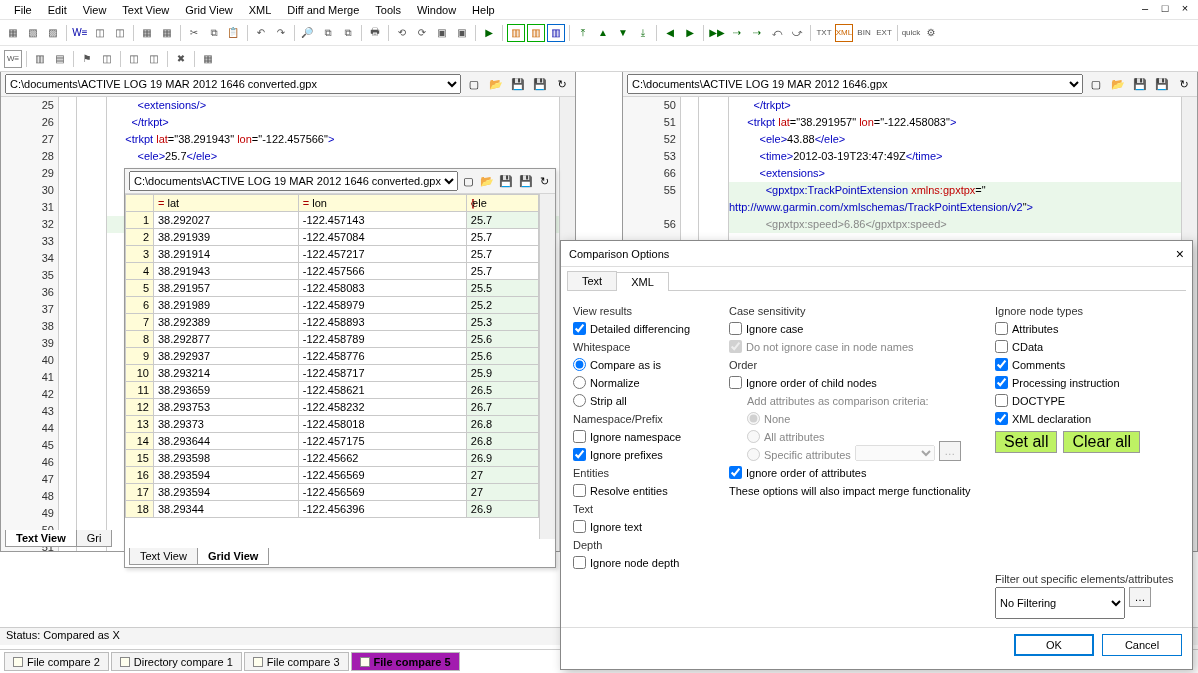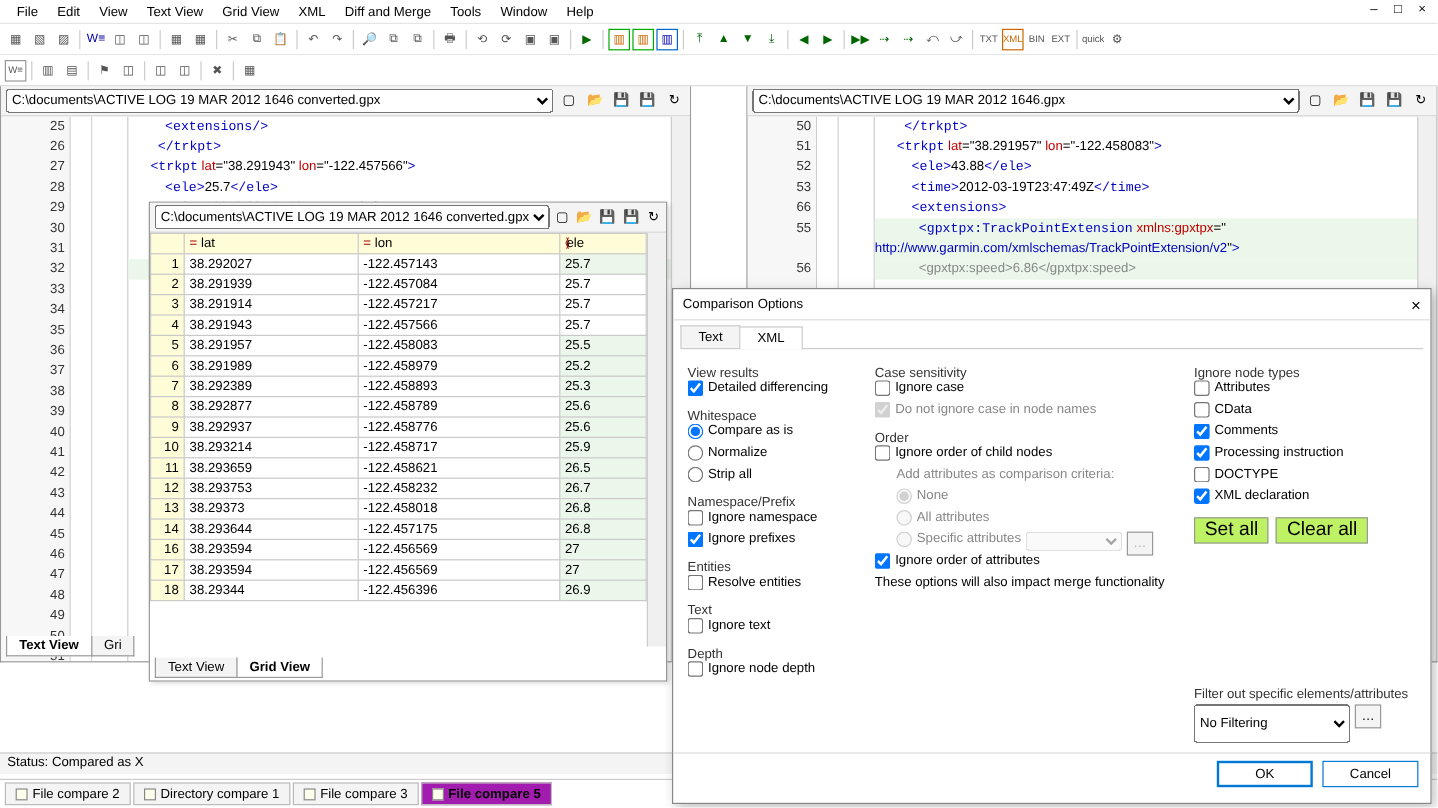--- a/index.html
+++ b/index.html
@@ -20,21 +20,21 @@
 .pane-left { position: absolute; left: 0; top: 0; width: 576px; height: 480px; border: 1px solid #999; border-top: none; }
 .pane-right { position: absolute; right: 0; top: 0; width: 576px; height: 480px; border: 1px solid #999; border-top: none; }
 .code { font-family: "Consolas","Courier New",monospace; font-size: 12px; line-height: 17px; white-space: pre; overflow: hidden; position: relative; height: 454px; }
 .code .gutter { position: absolute; left: 0; top: 0; width: 58px; background: #f7f7f7; border-right: 1px solid #ccc; height: 100%; text-align: right; color: #333; padding-right: 4px; }
 .code .marks { position: absolute; left: 58px; top: 0; width: 18px; background:#fff; border-right:1px solid #ccc; height:100%; }
 .code .marks2 { position: absolute; left: 76px; top: 0; width: 30px; background: #fff; border-right: 1px solid #ccc; height: 100%; }
 .code .lines { position: absolute; left: 106px; top: 0; right: 16px; height: 100%; }
 .code .ln { height: 17px; overflow: hidden; }
 .code .hl { background: #eaf7ea; }
 .scrollv { position: absolute; right: 0; top: 0; width: 16px; height: 100%; background: #f0f0f0; border-left: 1px solid #ccc; }
-.tag { color: #0000c0; font-family: Liberation Mono, monospace; } .attr { color: #c00000; } .text { color: #000; }
+.tag { color: #0000c0; } .attr { color: #c00000; } .text { color: #000; }
 .tabsbot { position:absolute; left:4px; bottom:4px; display:flex; gap:0; }
 .tabsbot .tab { border:1px solid #999; border-top:none; padding:2px 10px; background:#f4f4f4; margin-right:-1px; }
 .tabsbot .tab.active { background:#fff; font-weight:bold; }
 .grid-window { position: absolute; left: 124px; top: 168px; width: 432px; height: 400px; background:#fff; border:1px solid #999; z-index: 5; box-shadow: 2px 2px 4px rgba(0,0,0,0.15); }
 .grid-window .pathbar select { width: 330px; }
 .grid { font-size: 11px; border-collapse: collapse; width: calc(100% - 16px); }
 .grid-wrap { position: relative; height: 345px; overflow: hidden; }
 .grid th, .grid td { border: 1px solid #c9c9c9; padding: 1px 4px; height: 17px; }
 .grid thead th { background: #fffcd8; text-align: left; font-weight: normal; }
 .grid thead th.eq::before { content:"= "; color:#a00; }
@@ -42,21 +42,21 @@
 .grid tbody th { background:#fffcd8; width:28px; text-align:right; font-weight:normal; }
 .grid tbody td.diff { background:#eaf7ea; }
 .dialog { position:absolute; left:560px; top:240px; width:633px; height:430px; background:#fff; border:1px solid #888; z-index:10; box-shadow:3px 3px 10px rgba(0,0,0,0.25); }
 .dialog-title { height:26px; display:flex; align-items:center; padding:0 8px; font-size:12px; border-bottom:1px solid #ddd; }
 .dialog-title .close { margin-left:auto; font-size:14px; }
 .dialog-tabs { display:flex; border-bottom:1px solid #ccc; margin:4px 6px 0 6px; }
 .dialog-tabs .tab { padding:3px 14px; border:1px solid #ccc; border-bottom:none; background:#f4f4f4; margin-right:-1px; }
 .dialog-tabs .tab.active { background:#fff; position:relative; top:1px; }
 .dialog-body { padding:8px 12px; display:grid; grid-template-columns: 140px 250px 200px; gap: 4px 16px; height:336px; }
 .group-title { font-size:11px; color:#333; margin-top:6px; }
-.opt { display:flex; align-items:flex-start; gap:4px; height:18px; }
+.opt { display:flex; align-items:flex-end; gap:4px; height:18px; }
 .opt input { margin:0; }
 .opt.disabled { color:#888; }
 .opt.disabled input { accent-color:#aaa; }
 .dialog-footer { display:flex; justify-content:flex-end; gap:8px; padding:6px 10px; border-top:1px solid #ddd; }
 .dialog-footer button { min-width:80px; height:22px; border:1px solid #0078d4; background:#fff; }
 .dialog-footer button.primary { border:2px solid #0078d4; }
 .small-btn { border:1px solid #999; background:#bef264; padding:1px 8px; font-size:16px; }
 .statusbar { position:absolute; left:0; bottom:28px; height:18px; padding:1px 6px; background:#f4f4f4; border-top:1px solid #ccc; width:100%; }
 .doctabs { position:absolute; left:0; bottom:0; height:24px; display:flex; padding:2px 4px; gap:2px; background:#fff; border-top:1px solid #ccc; width:100%; }
 .doctabs .tab { border:1px solid #bbb; background:#f4f4f4; padding:2px 8px; display:flex; align-items:center; gap:4px; }
@@ -306,20 +306,26 @@
             <td>-122.458018</td>
             <td class="diff">26.8</td>
           </tr>
           <tr>
             <th>14</th>
             <td>38.293644</td>
             <td>-122.457175</td>
             <td class="diff">26.8</td>
           </tr>
           <tr>
+            <th>15</th>
+            <td>38.293598</td>
+            <td>-122.45662</td>
+            <td class="diff">26.9</td>
+          </tr>
+          <tr>
             <th>16</th>
             <td>38.293594</td>
             <td>-122.456569</td>
             <td class="diff">27</td>
           </tr>
           <tr>
             <th>17</th>
             <td>38.293594</td>
             <td>-122.456569</td>
             <td class="diff">27</td>

